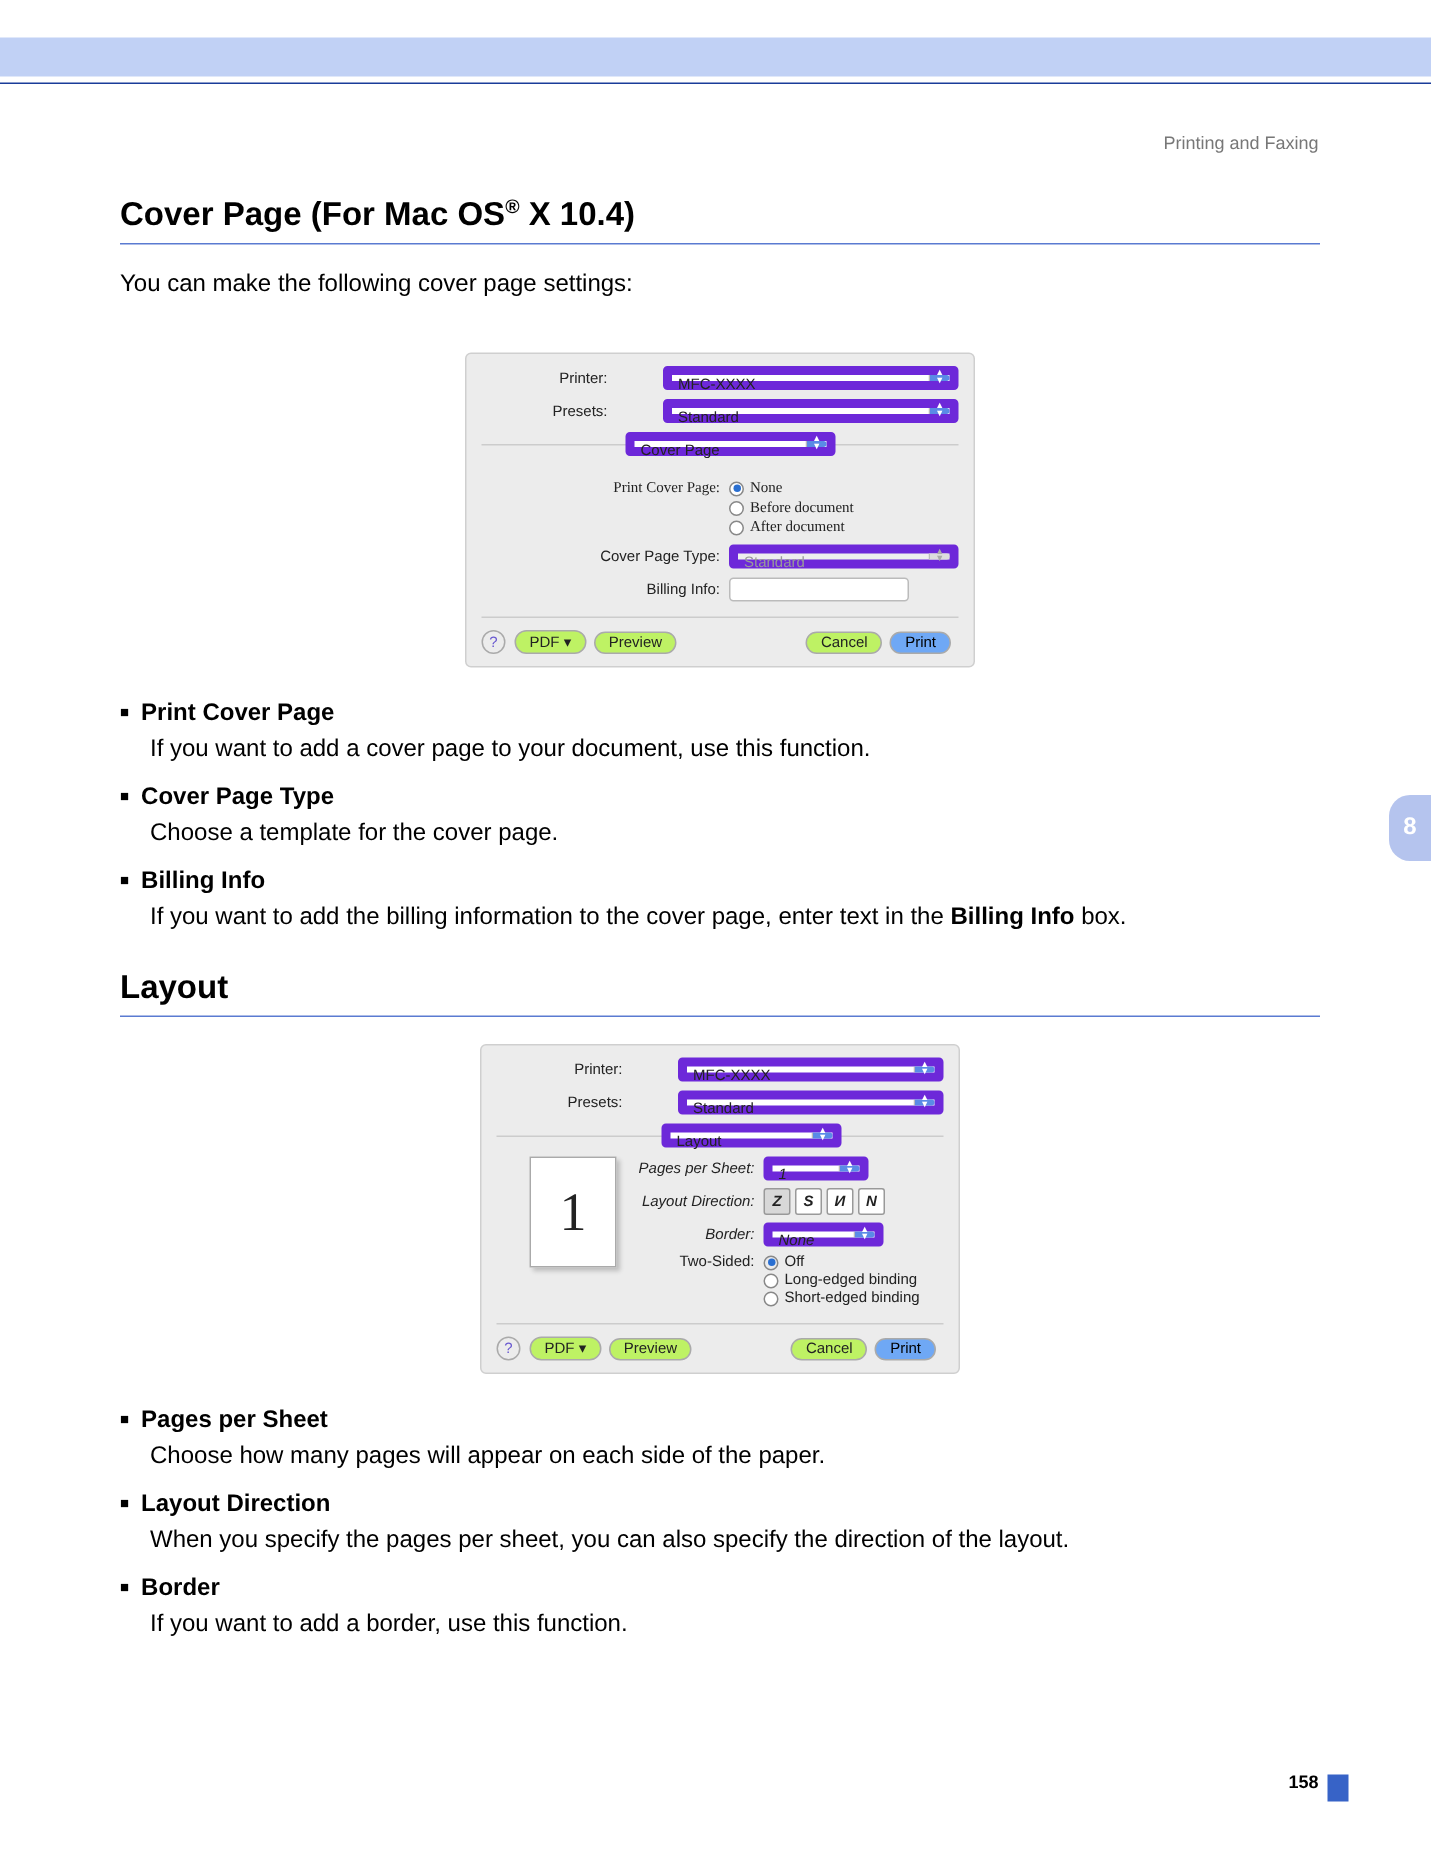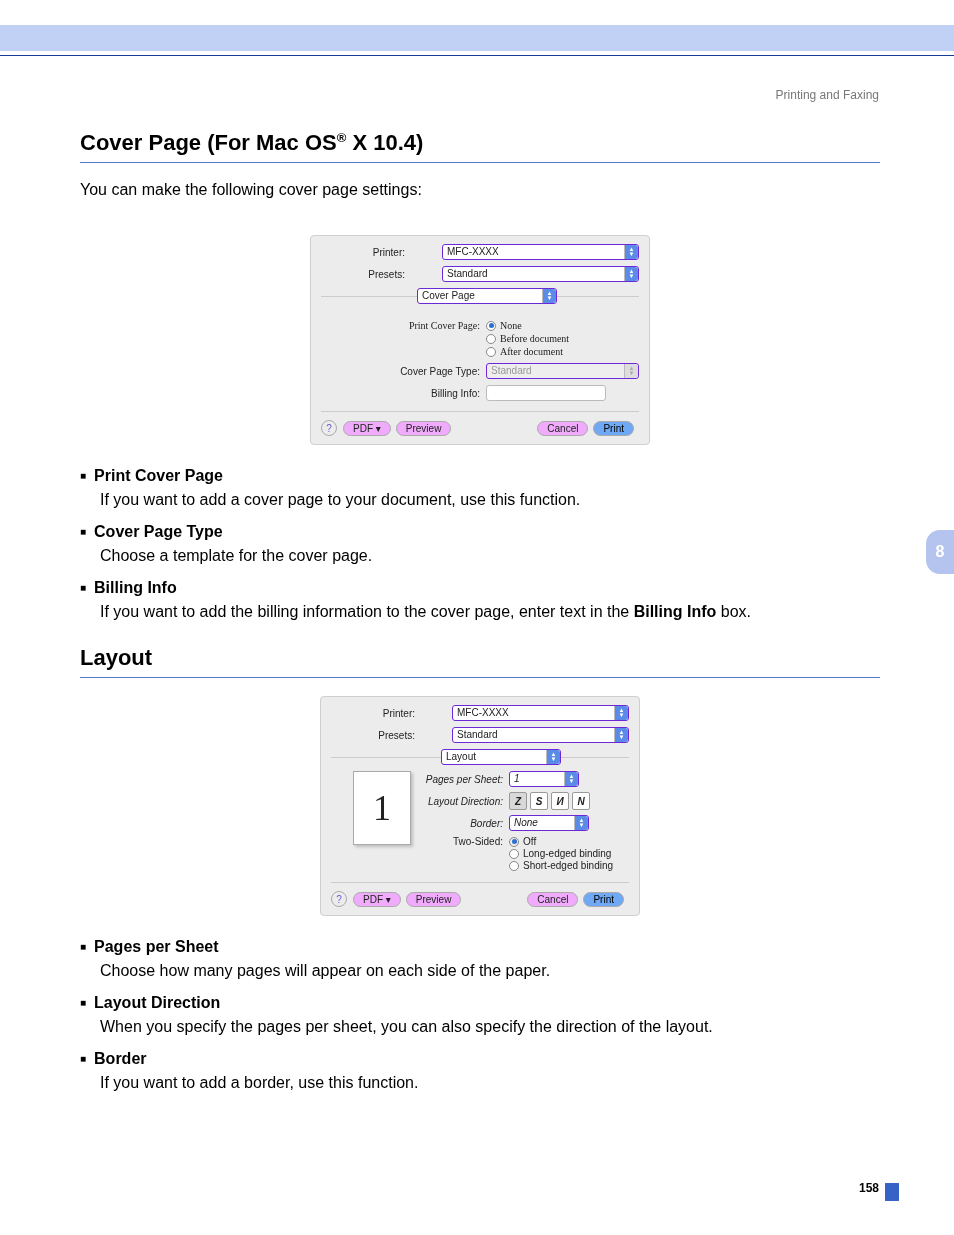--- a/index.html
+++ b/index.html
@@ -9,38 +9,38 @@
   .breadcrumb { position: absolute; top: 88px; right: 75px; font-size: 12px; color: #777; }
   .content { position: absolute; top: 130px; left: 80px; width: 800px; }
   h2 { font-size: 22px; font-weight: bold; margin-bottom: 6px; }
   h2 sup { font-size: 13px; vertical-align: super; }
   .hr-blue { height: 1px; background: #5a7bd1; margin-bottom: 18px; }
   .intro { font-size: 16px; margin-bottom: 36px; }
   .dialog1 { width: 340px; margin: 0 auto 22px auto; background: #ececec; border: 1px solid #cfcfcf; border-radius: 4px; padding: 8px 10px; font-size: 10px; color: #222; }
   .dialog2 { width: 320px; margin: 0 auto 22px auto; background: #ececec; border: 1px solid #cfcfcf; border-radius: 4px; padding: 8px 10px; font-size: 10px; color: #222; }
   .row { display: flex; align-items: center; margin-bottom: 6px; gap: 31px; }
   .row .lab { width: 90px; text-align: right; padding-right: 6px; }
-  .select { flex: 1; background: #fff; border: 1px solid #6d28d9; border-radius: 3px; height: 16px; line-height: 14px; padding: 0 4px; position: relative; }
+  .select { flex: 1; background: #fff; border: 6px solid #6d28d9; border-radius: 3px; height: 16px; line-height: 14px; padding: 0 4px; position: relative; }
   .select .arrows { position: absolute; right: 0; top: 0; bottom: 0; width: 14px; background: #5a8be6; border-left: 1px solid #bbb; border-radius: 0 3px 3px 0; display: flex; flex-direction: column; justify-content: center; align-items: center; color: #fff; font-size: 6px; line-height: 5px; }
   .select.disabled { background: #eee; color: #999; }
   .select.disabled .arrows { background: #ddd; color: #aaa; }
   .sep-line { margin: 6px 0; position: relative; }
   .sep-line .bar { position: absolute; top: 8px; left: 0; right: 0; height: 1px; background: #ccc; }
   .sep-line .select { position: relative; width: 140px; margin-left: 96px; z-index: 1; }
   .radio-row { display: flex; align-items: center; margin: 2px 0 2px 0; font-family: Liberation Serif, serif; }
   .radio-row .pad2 { width: 165px; }
   .radio-row .r { width: 10px; height: 10px; border: 1px solid #888; border-radius: 50%; background: #fff; margin-right: 4px; display: inline-flex; align-items: center; justify-content: center; }
   .radio-row .r.sel::after { content: ""; width: 5px; height: 5px; border-radius: 50%; background: #2a6fd1; display: block; }
   .field-row { display: flex; align-items: center; margin: 6px 0; }
   .field-row .lab3 { width: 165px; text-align: right; padding-right: 6px; }
   .field-row .sel2 { width: 120px; }
   .input-box { background: #fff; border: 1px solid #bbb; border-radius: 3px; height: 16px; width: 120px; }
   .button-row { display: flex; align-items: center; margin-top: 10px; border-top: 1px solid #ccc; padding-top: 8px; }
   .qmark { width: 16px; height: 16px; border: 1px solid #aaa; border-radius: 50%; display: flex; align-items: center; justify-content: center; font-size: 10px; color: #6b5bd1; margin-right: 6px; }
-  .btn { background: #f0abfc; border: 1px solid #aaa; border-radius: 9px; padding: 1px 9px; font-size: 10px; margin-right: 5px; }
+  .btn { background: #bef264; border: 1px solid #aaa; border-radius: 9px; padding: 1px 9px; font-size: 10px; margin-right: 5px; }
   .btn.primary { background: #6fa8f5; color: #000; }
   .spacer { flex: 1; }
   .bullet-list { margin-top: 6px; }
   .bitem { margin-bottom: 8px; }
   .bitem .head { font-size: 16px; font-weight: bold; }
   .bitem .head::before { content: "■"; font-size: 10px; margin-right: 8px; position: relative; top: -2px; }
   .bitem .body { font-size: 16px; margin: 6px 0 14px 20px; }
   h3 { font-size: 22px; font-weight: bold; margin: 24px 0 6px 0; }
   .section-tab { position: absolute; right: 0; top: 530px; width: 28px; height: 44px; background: #b5c4ee; border-radius: 14px 0 0 14px; display: flex; align-items: center; justify-content: center; color: #fff; font-weight: bold; font-size: 16px; }
   .page-num { position: absolute; bottom: 40px; right: 75px; font-size: 12px; font-weight: bold; }

